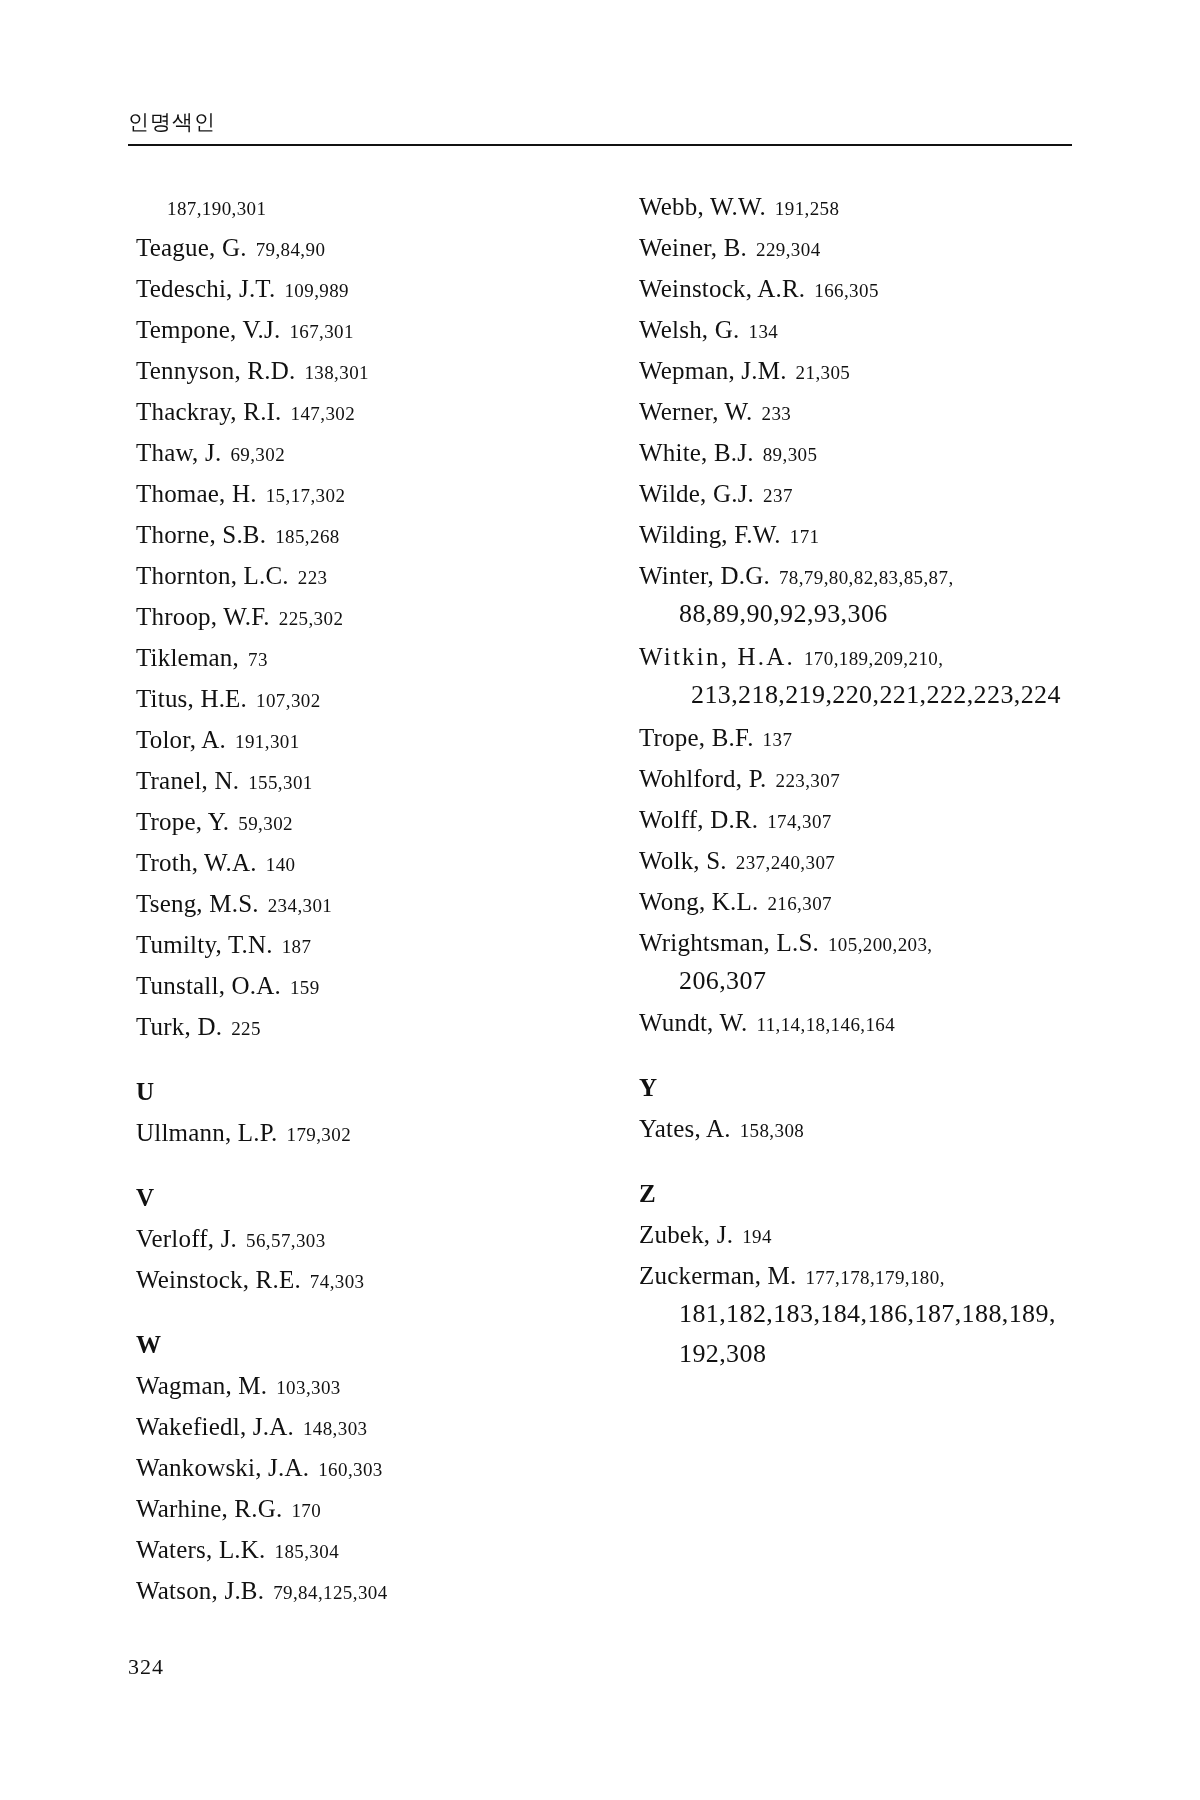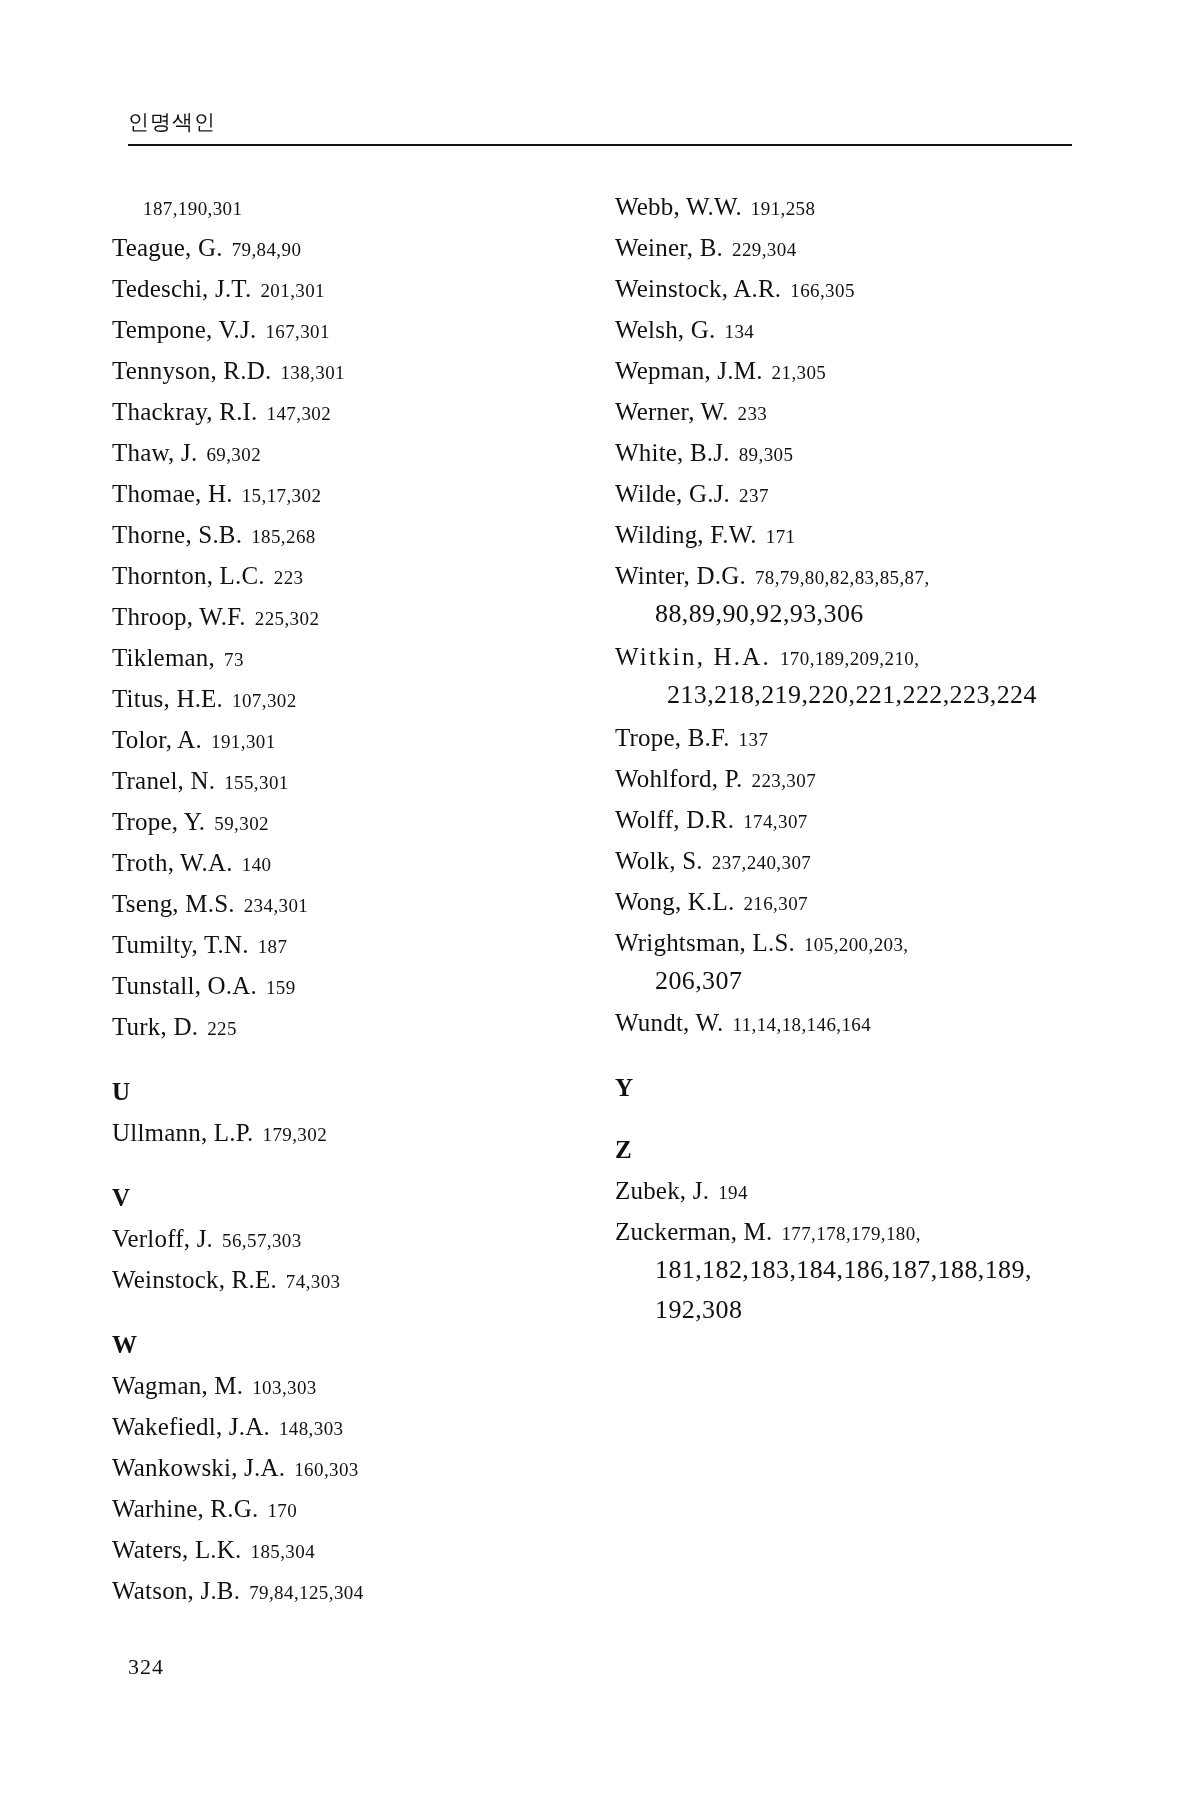--- a/index.html
+++ b/index.html
@@ -35,21 +35,21 @@
     color: #111;
     padding-bottom: 8px;
   }
   .header-rule {
     width: 944px;
     height: 2px;
     background: #111;
   }
   .columns {
     position: absolute;
-    left: 112px;
+    left: 136px;
     top: 190px;
     width: 944px;
     display: flex;
     gap: 62px;
   }
   .column {
     width: 441px;
   }
   .entry {
     font-size: 25px;
@@ -104,21 +104,21 @@
 
   <div class="header">
     <div class="header-title">인명색인</div>
     <div class="header-rule"></div>
   </div>
 
   <div class="columns">
     <div class="column" id="col0">
         <div class="entry indent-first"><span class="name"></span><span class="pages">187,190,301</span></div>
         <div class="entry"><span class="name">Teague, G.</span><span class="pages">79,84,90</span></div>
-        <div class="entry"><span class="name">Tedeschi, J.T.</span><span class="pages">201,301</span></div>
+        <div class="entry"><span class="name">Tedeschi, J.T.</span><span class="pages">109,989</span></div>
         <div class="entry"><span class="name">Tempone, V.J.</span><span class="pages">167,301</span></div>
         <div class="entry"><span class="name">Tennyson, R.D.</span><span class="pages">138,301</span></div>
         <div class="entry"><span class="name">Thackray, R.I.</span><span class="pages">147,302</span></div>
         <div class="entry"><span class="name">Thaw, J.</span><span class="pages">69,302</span></div>
         <div class="entry"><span class="name">Thomae, H.</span><span class="pages">15,17,302</span></div>
         <div class="entry"><span class="name">Thorne, S.B.</span><span class="pages">185,268</span></div>
         <div class="entry"><span class="name">Thornton, L.C.</span><span class="pages">223</span></div>
         <div class="entry"><span class="name">Throop, W.F.</span><span class="pages">225,302</span></div>
         <div class="entry"><span class="name">Tikleman,</span><span class="pages">73</span></div>
         <div class="entry"><span class="name">Titus, H.E.</span><span class="pages">107,302</span></div>
@@ -159,20 +159,21 @@
         <div class="cont deep">213,218,219,220,221,222,223,224</div>
         <div class="entry"><span class="name">Trope, B.F.</span><span class="pages">137</span></div>
         <div class="entry"><span class="name">Wohlford, P.</span><span class="pages">223,307</span></div>
         <div class="entry"><span class="name">Wolff, D.R.</span><span class="pages">174,307</span></div>
         <div class="entry"><span class="name">Wolk, S.</span><span class="pages">237,240,307</span></div>
         <div class="entry"><span class="name">Wong, K.L.</span><span class="pages">216,307</span></div>
         <div class="entry"><span class="name">Wrightsman,  L.S.</span><span class="pages">105,200,203,</span></div>
         <div class="cont">206,307</div>
         <div class="entry"><span class="name">Wundt, W.</span><span class="pages">11,14,18,146,164</span></div>
         <div class="letter-heading">Y</div>
+        <div class="entry"><span class="name">Yates, A.</span><span class="pages">158,308</span></div>
         <div class="letter-heading">Z</div>
         <div class="entry"><span class="name">Zubek, J.</span><span class="pages">194</span></div>
         <div class="entry"><span class="name">Zuckerman,  M.</span><span class="pages">177,178,179,180,</span></div>
         <div class="cont">181,182,183,184,186,187,188,189,</div>
         <div class="cont">192,308</div>
       </div>
   </div>
 
   <div class="folio">324</div>
 

